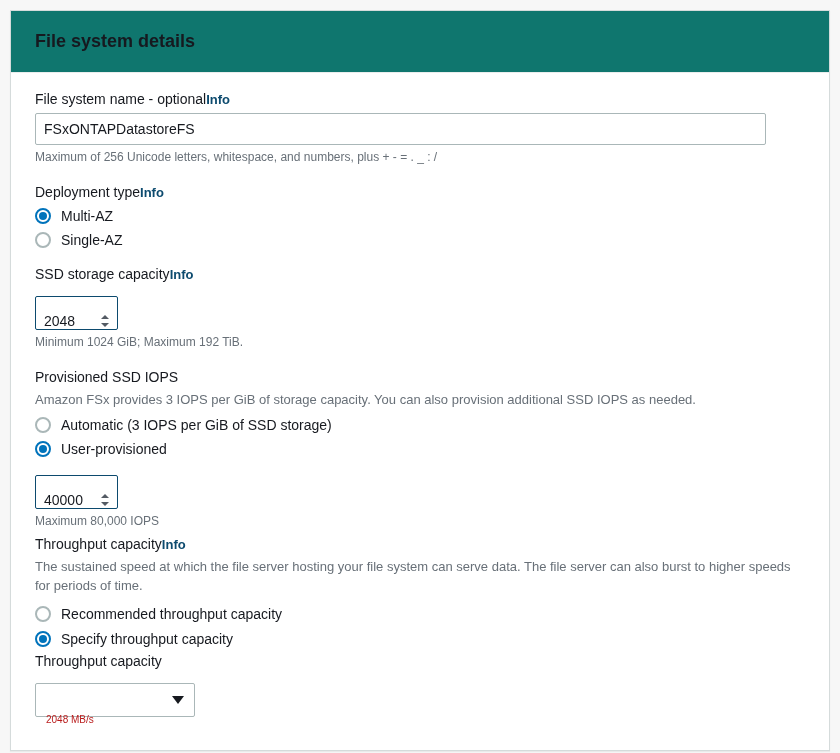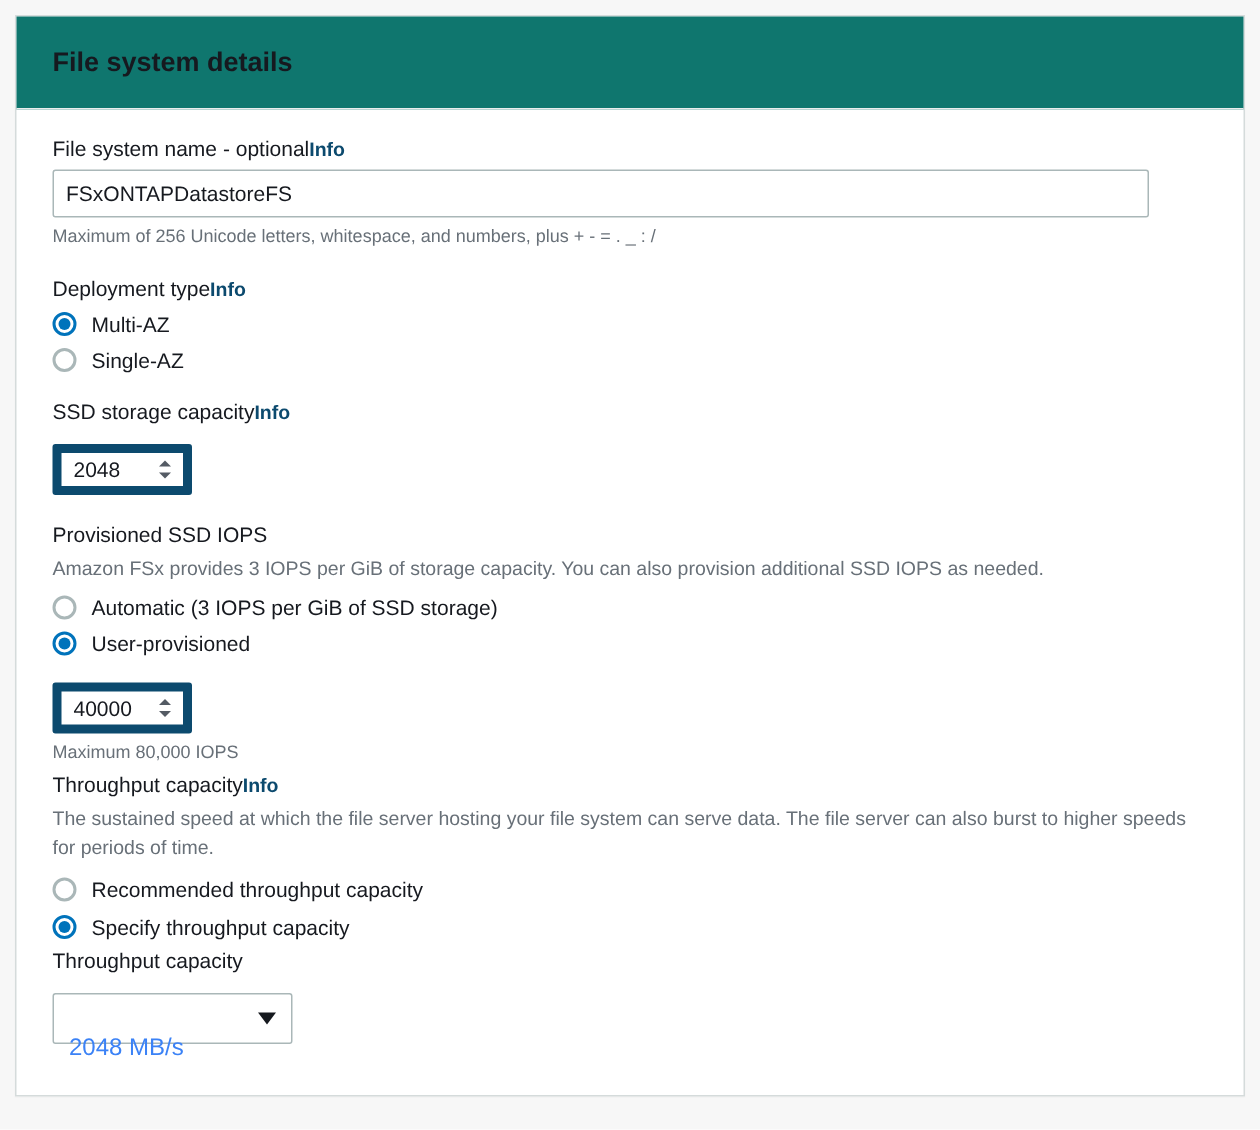--- a/index.html
+++ b/index.html
@@ -86,22 +86,22 @@
   .aws-radio.selected .dot { display: block; }
   .radio-label { font-size: 14px; color: #16191f; }
   .radio-sub {
     font-size: 12px;
     color: #687078;
     margin-left: 26px;
     margin-top: -2px;
   }
   .num-input-wrap {
     display: inline-flex;
-    align-items: center;
-    border: 6px solid #0c4a6e;
+    align-items: flex-end;
+    border: 1px solid #0c4a6e;
     border-radius: 2px;
     height: 34px;
     padding: 0 6px 0 8px;
     margin-top: 8px;
   }
   .num-input {
     border: none;
     outline: none;
     width: 55px;
     font-size: 14px;
@@ -113,21 +113,21 @@
     align-items: center;
     justify-content: space-between;
     border: 1px solid #aab7b8;
     border-radius: 2px;
     height: 34px;
     padding: 0 10px;
     width: 160px;
     margin-top: 8px;
     cursor: pointer;
   }
-  .select-value { font-size: 16px; color: #3b82f6; margin-top: 39px; }
+  .select-value { font-size: 10px; color: #b91c1c; margin-top: 39px; }
   .caret-down {
     width: 0; height: 0;
     border-left: 6px solid transparent;
     border-right: 6px solid transparent;
     border-top: 8px solid #16191f;
   }
   .desc-text {
     font-size: 13px;
     color: #687078;
     line-height: 1.45;
@@ -174,20 +174,21 @@
         <span>SSD storage capacity</span>
         <span class="info-link">Info</span>
       </div>
       <div class="num-input-wrap">
         <input class="num-input" type="text" value="2048" style="">
         <svg class="spinner-svg" viewBox="0 0 12 16">
           <polygon points="6,2 2,6 10,6" fill="#545b64"></polygon>
           <polygon points="6,14 2,10 10,10" fill="#545b64"></polygon>
         </svg>
       </div>
+      <div class="helper-text">Minimum 1024 GiB; Maximum 192 TiB.</div>
     </div>
 
     <div class="section">
       <div class="field-label" style="gap:0">
         <span>Provisioned SSD IOPS</span>
       </div>
       <div class="desc-text">Amazon FSx provides 3 IOPS per GiB of storage capacity. You can also provision additional SSD IOPS as needed.</div>
       <div class="radio-row">
         <span class="aws-radio"></span>
         <span class="radio-label">Automatic (3 IOPS per GiB of SSD storage)</span>

